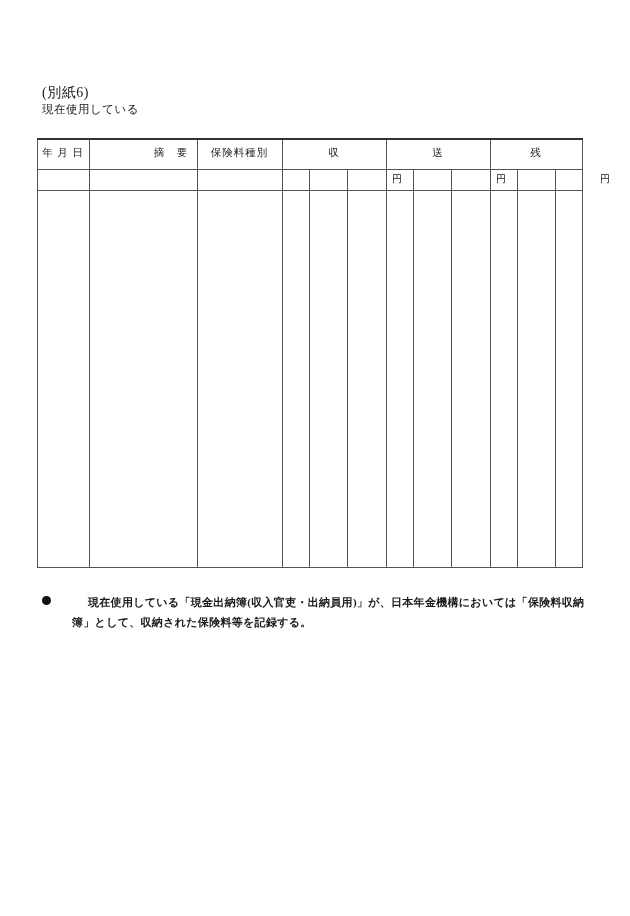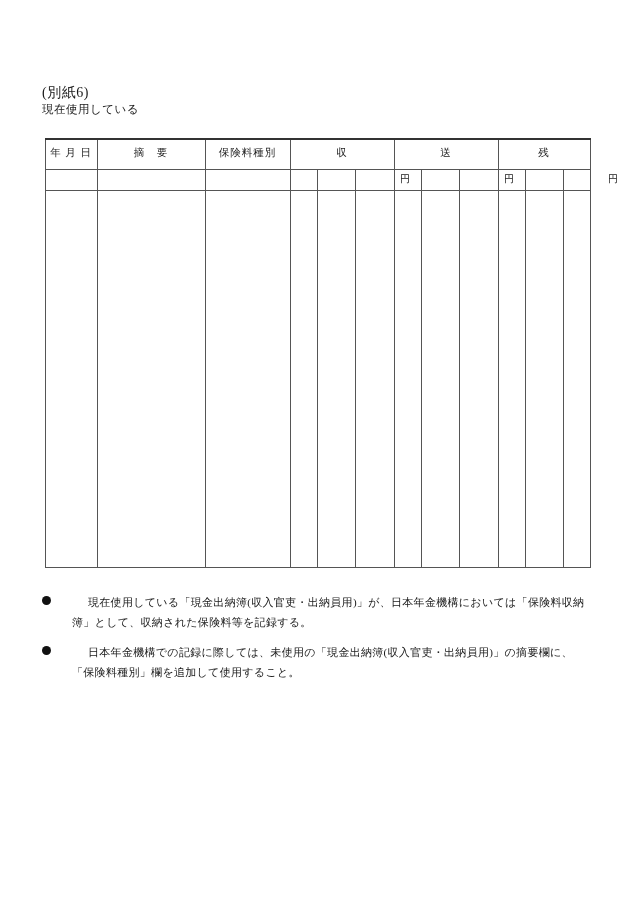--- a/index.html
+++ b/index.html
@@ -32,21 +32,21 @@
     position: absolute;
     left: 42px;
     top: 102px;
     font-size: 11.5px;
     letter-spacing: 0.5px;
   }
 
   
   .ledger {
     position: absolute;
-    left: 45px;
+    left: 37px;
     top: 138px;
     width: 546px;
     height: 368px;
   }
   .ledger-top-rule {
     position: absolute;
     left: 0; top: 0;
     width: 546px;
     height: 1.5px;
     background: #333;
@@ -119,20 +119,21 @@
     top: 4px;
     width: 9px;
     height: 9px;
     border-radius: 50%;
     background: #111;
     display: block;
   }
   .note-text {
     display: block;
     text-indent: 16px;
+    font-weight: bold;
   }
 </style>
 </head>
 <body>
 
 <div class="page">
 
   <div class="doc-label">(別紙6)</div>
   <div class="doc-title">現在使用している</div>
 
@@ -150,35 +151,31 @@
     <div class="vline short" style="left:310px;"></div>
     <div class="vline" style="left:349px;"></div>
     <div class="vline short" style="left:376px;"></div>
     <div class="vline short" style="left:414px;"></div>
     <div class="vline" style="left:453px;"></div>
     <div class="vline short" style="left:480px;"></div>
     <div class="vline short" style="left:518px;"></div>
     <div class="vline" style="left:545px;"></div>
 
     <div class="hdr" style="left:0px;  width:52px;">年 月 日</div>
-    <div class="hdr" style="left:52px; width:108px;">摘　要</div>
+    <div class="hdr" style="left:52px; width:108px;padding-left:28px;">摘　要</div>
     <div class="hdr" style="left:160px;width:85px;text-align:center;">保険料種別</div>
     <div class="hdr" style="left:245px;width:104px;">収</div>
     <div class="hdr" style="left:349px;width:104px;">送</div>
     <div class="hdr" style="left:453px;width:92px;">残</div>
 
     <div class="unit" style="left:355px; text-align:right; width:0;">円</div>
     <div class="unit" style="left:459px; text-align:right; width:0;">円</div>
     <div class="unit" style="left:563px; text-align:right; width:0;">円</div>
   </div>
 
   <div class="notes">
     <div class="note">
       <span class="bullet"></span>
       <span class="note-text">現在使用している「現金出納簿(収入官吏・出納員用)」が、日本年金機構においては「保険料収納簿」として、収納された保険料等を記録する。</span>
     </div>
-    <div class="note">
-      <span class="bullet"></span>
-      <span class="note-text">日本年金機構での記録に際しては、未使用の「現金出納簿(収入官吏・出納員用)」の摘要欄に、「保険料種別」欄を追加して使用すること。</span>
-    </div>
   </div>
 
 </div>
 
 </body></html>

